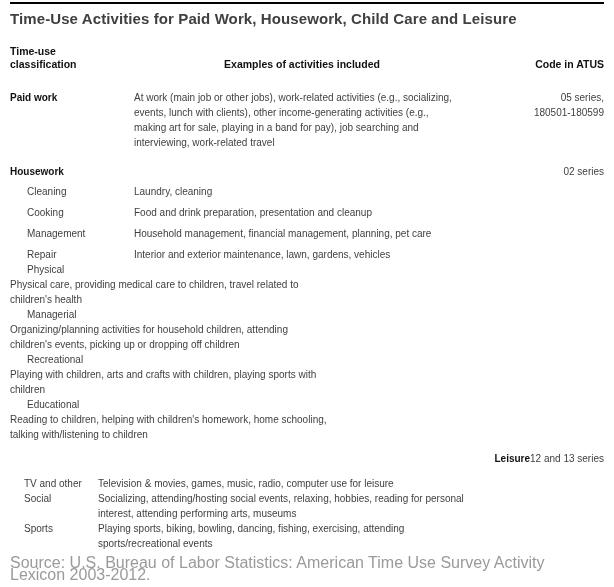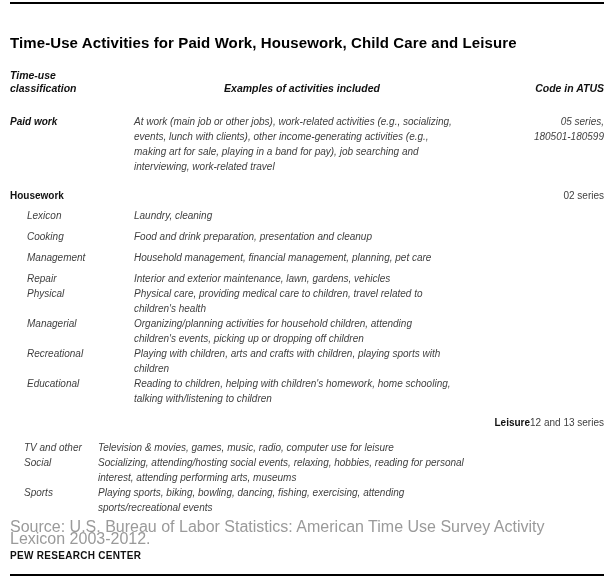--- a/index.html
+++ b/index.html
@@ -7,24 +7,24 @@
     width:614px;height:587px;overflow:hidden;
     font-family:"Liberation Sans","DejaVu Sans",sans-serif;
     color:#3f3f3f;
     -webkit-font-smoothing:antialiased;
   }
   .page{width:614px;height:587px;box-sizing:border-box;padding:0 10px;}
   .rule{height:2px;background:#000;}
   .rule-top{margin-top:2px;}
   .rule-bottom{margin-top:12px;height:2px;}
   .title{
-    font-size:15px;line-height:18px;font-weight:bold;color:#000000;
-    margin:30px 0 0 0;letter-spacing:0.1px;
+    font-size:15px;line-height:18px;font-weight:bold;color:#404040;
+    margin:6px 0 0 0;letter-spacing:0.1px;
   }
-  .row{display:flex;font-style:italic;}
+  .row{display:flex;}
   .pre{white-space:pre-line;}
   .bold{font-weight:bold;color:#111;}
   
   .head{margin-top:17px;align-items:flex-end;font-size:10.5px;line-height:13px;}
   .head .c1{width:114px;flex:none;}
   .head .c2{width:356px;flex:none;text-align:center;}
   .head .c3{flex:1;text-align:right;}
   
   .body-txt{font-size:10px;line-height:15px;}
   
@@ -37,21 +37,21 @@
   .sechdr .code{text-align:right;}
   .hdr-housework{margin-top:14px;}
   .hdr-childcare{margin-top:6px;}
   .hdr-leisure{margin-top:9px;justify-content:flex-end;}
   
   .sub .lbl{width:107px;padding-left:17px;flex:none;}
   .sub .ex{flex:1;}
   .hw-rows{margin-top:5px;}
   .hw-rows .sub{margin-bottom:6px;}
   .hw-rows .sub:last-child{margin-bottom:0;}
-  .cc-rows .sub{margin-bottom:0;}
+  .cc-rows .sub{margin-bottom:0;flex-direction:column;}
   .ls-rows{margin-top:10px;}
   .ls-rows .lbl{width:74px;padding-left:14px;flex:none;}
   
   .source{margin-top:6px;font-size:16px;line-height:12px;color:#9a9a9a;}
   .pew{margin-top:5px;font-size:10px;line-height:12px;font-weight:bold;color:#111;letter-spacing:0.3px;}
 </style>
 </head>
 <body>
 
 <div class="page">
@@ -75,21 +75,21 @@
     <div class="c3 pre">05 series,
 180501-180599</div>
   </div>
 
   <div class="sechdr hdr-housework body-txt">
     <span class="bold">Housework</span>
     <span class="code pre">02 series</span>
   </div>
   <div class="hw-rows body-txt">
     <div class="row sub">
-      <div class="lbl">Lexicon</div>
+      <div class="lbl">Cleaning</div>
       <div class="ex pre">Laundry, cleaning</div>
     </div>
     <div class="row sub">
       <div class="lbl">Cooking</div>
       <div class="ex pre">Food and drink preparation, presentation and cleanup</div>
     </div>
     <div class="row sub">
       <div class="lbl">Management</div>
       <div class="ex pre">Household management, financial management, planning, pet care</div>
     </div>

